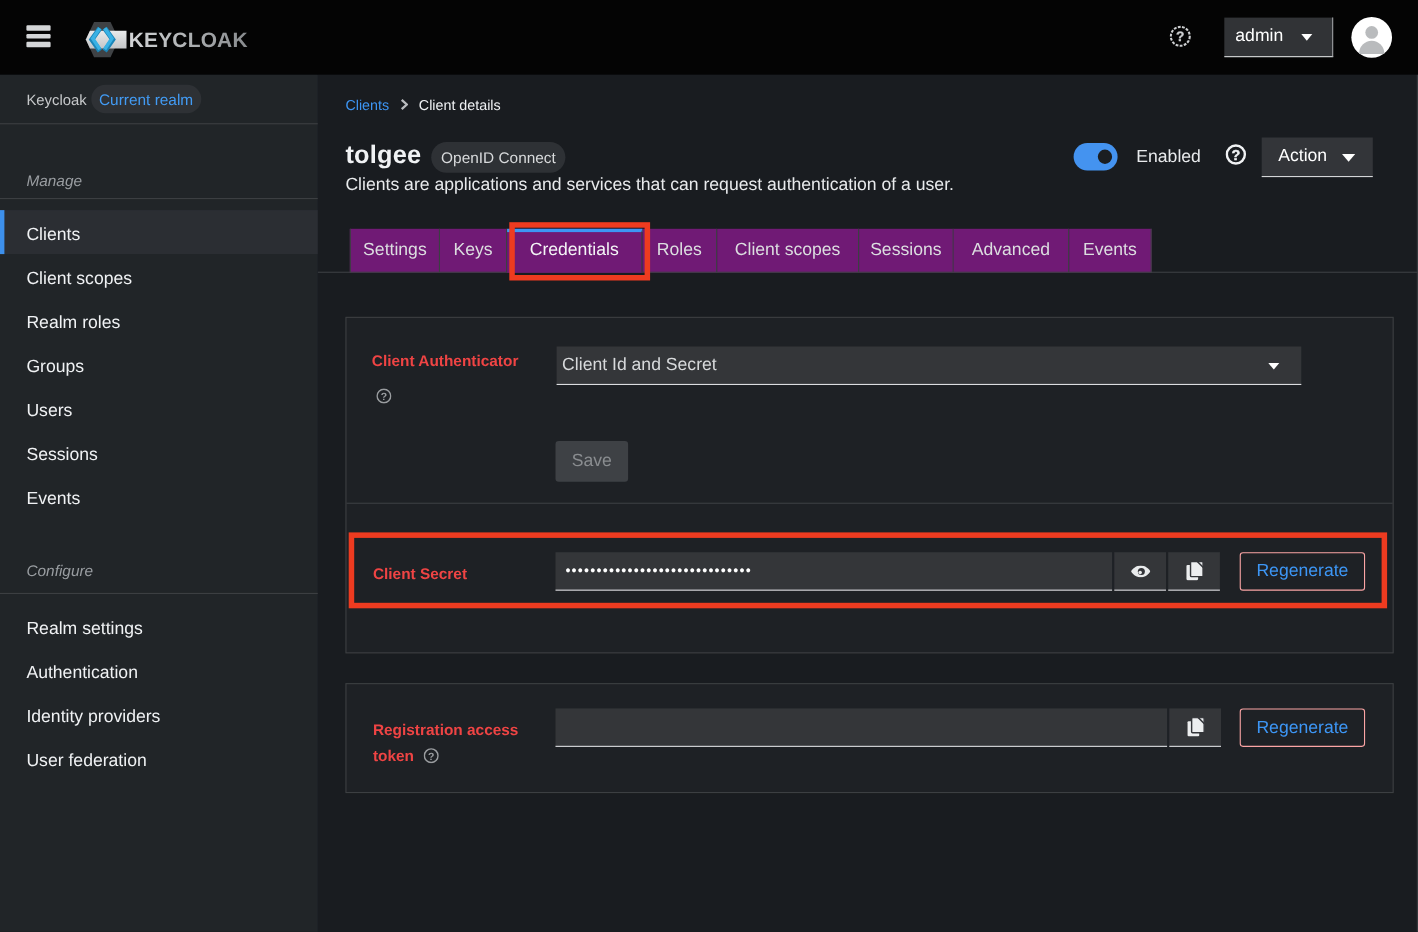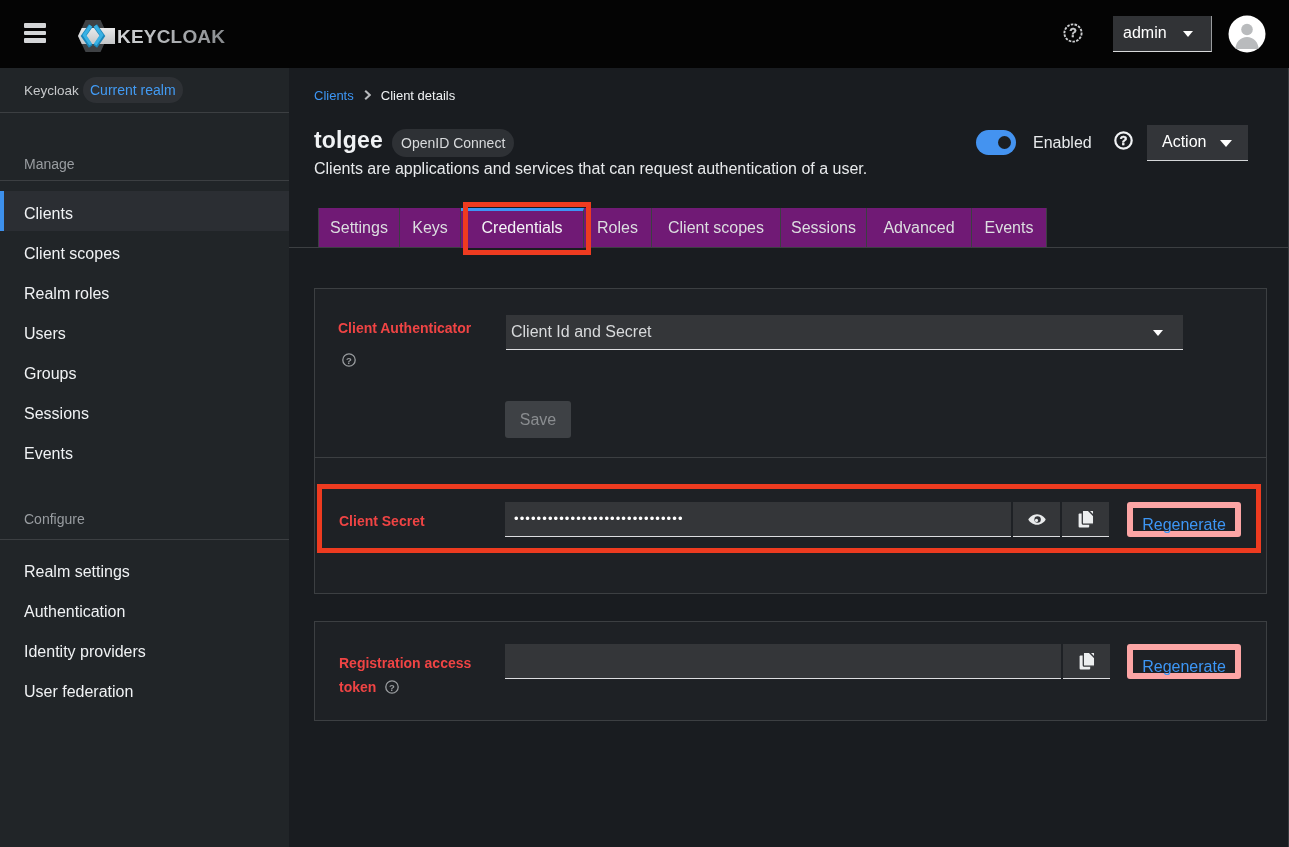--- a/index.html
+++ b/index.html
@@ -22,21 +22,21 @@
   
   .sidebar { position:absolute; left:0; top:68px; width:289px; height:779px; background:#212528; }
   .realmrow { position:relative; height:45px; border-bottom:1px solid #3c3f42; }
   .realmrow .klabel { position:absolute; left:24px; top:15px; color:#c6c8ca; font-size:13.5px; }
   .pill { position:absolute; left:83px; top:9px; height:26px; line-height:26px; background:#2e3135;
     border-radius:13px; padding:0 7px; color:#429bf4; font-size:14px; }
   .navitem { position:relative; height:40px; line-height:45px; padding-left:24px;
     color:#f0f2f4; font-size:16px; }
   .navitem.sel { background:#2b2e33; }
   .navitem.sel:before { content:""; position:absolute; left:0; top:0; bottom:0; width:4px; background:#3d90ec; }
-  .navgroup-title { height:22px; line-height:22px; padding-left:24px; color:#999da1; font-size:14px; }
+  .navgroup-title { height:22px; line-height:22px; padding-left:24px; color:#999da1; font-size:14px;font-style:italic; }
   .navdiv { border-bottom:1px solid #3c3f42; }
 
   
   .main { position:absolute; left:289px; top:68px; width:1000px; height:779px; background:#191c20; }
   .crumbs { position:absolute; left:25px; top:20px; font-size:13px; color:#f0f2f4; }
   .crumbs a { color:#3d96f5; text-decoration:none; }
   .crumb-sep { display:inline-block; margin:0 10px; color:#c8cacc; }
   .title { position:absolute; left:25px; top:59px; font-size:23px; font-weight:bold; color:#f0f2f4; letter-spacing:0.2px;}
   .titlepill { position:absolute; left:103px; top:61px; background:#2e3135; color:#d8dadc;
     border-radius:14px; font-size:14px; height:28px; line-height:28px; padding:0 9px; }
@@ -72,21 +72,21 @@
   .flabel { font-size:14px; font-weight:bold; color:#ef4444; }
 
   .select { position:absolute; background:#343639; border-bottom:1px solid #dcdde0; color:#d8dadc;
     font-size:16px; }
   .savebtn { position:absolute; left:190px; top:112px; width:66px; height:37px; background:#3e4145;
     color:#8a8d90; font-size:16px; border-radius:3px; text-align:center; line-height:37px; }
 
   .input { background:#343639; border-bottom:1px solid #dcdde0; }
   .ctrlbtn { background:#343639; border-bottom:1px solid #dcdde0; display:flex; align-items:center;
     justify-content:center; }
-  .regen { width:114px; height:35px; border:6px solid #fca5a5; border-radius:3px; color:#3d96f5;
+  .regen { width:114px; height:35px; border:1px solid #fca5a5; border-radius:3px; color:#3d96f5;
     font-size:16px; text-align:center; line-height:33px; }
 </style>
 </head>
 <body>
 <div class="masthead">
   <div class="burger">
       <div></div>
       <div></div>
       <div></div>
     </div>
@@ -131,22 +131,22 @@
       <span class="klabel">Keycloak</span>
       <span class="pill">Current realm</span>
     </div>
   <div style="height:40px"></div>
   <div class="navgroup-title">Manage</div>
   <div class="navdiv" style="margin-top:5px"></div>
   <div style="height:9px"></div>
   <div class="navitem sel" style="margin-top:1px;">Clients</div>
   <div class="navitem">Client scopes</div>
   <div class="navitem">Realm roles</div>
+  <div class="navitem">Groups</div>
   <div class="navitem">Users</div>
-  <div class="navitem">Groups</div>
   <div class="navitem">Sessions</div>
   <div class="navitem">Events</div>
   <div style="height:37px"></div>
   <div class="navgroup-title">Configure</div>
   <div class="navdiv" style="margin-top:9px"></div>
   <div style="height:9px"></div>
   <div class="navitem">Realm settings</div>
   <div class="navitem">Authentication</div>
   <div class="navitem">Identity providers</div>
   <div class="navitem">User federation</div>

